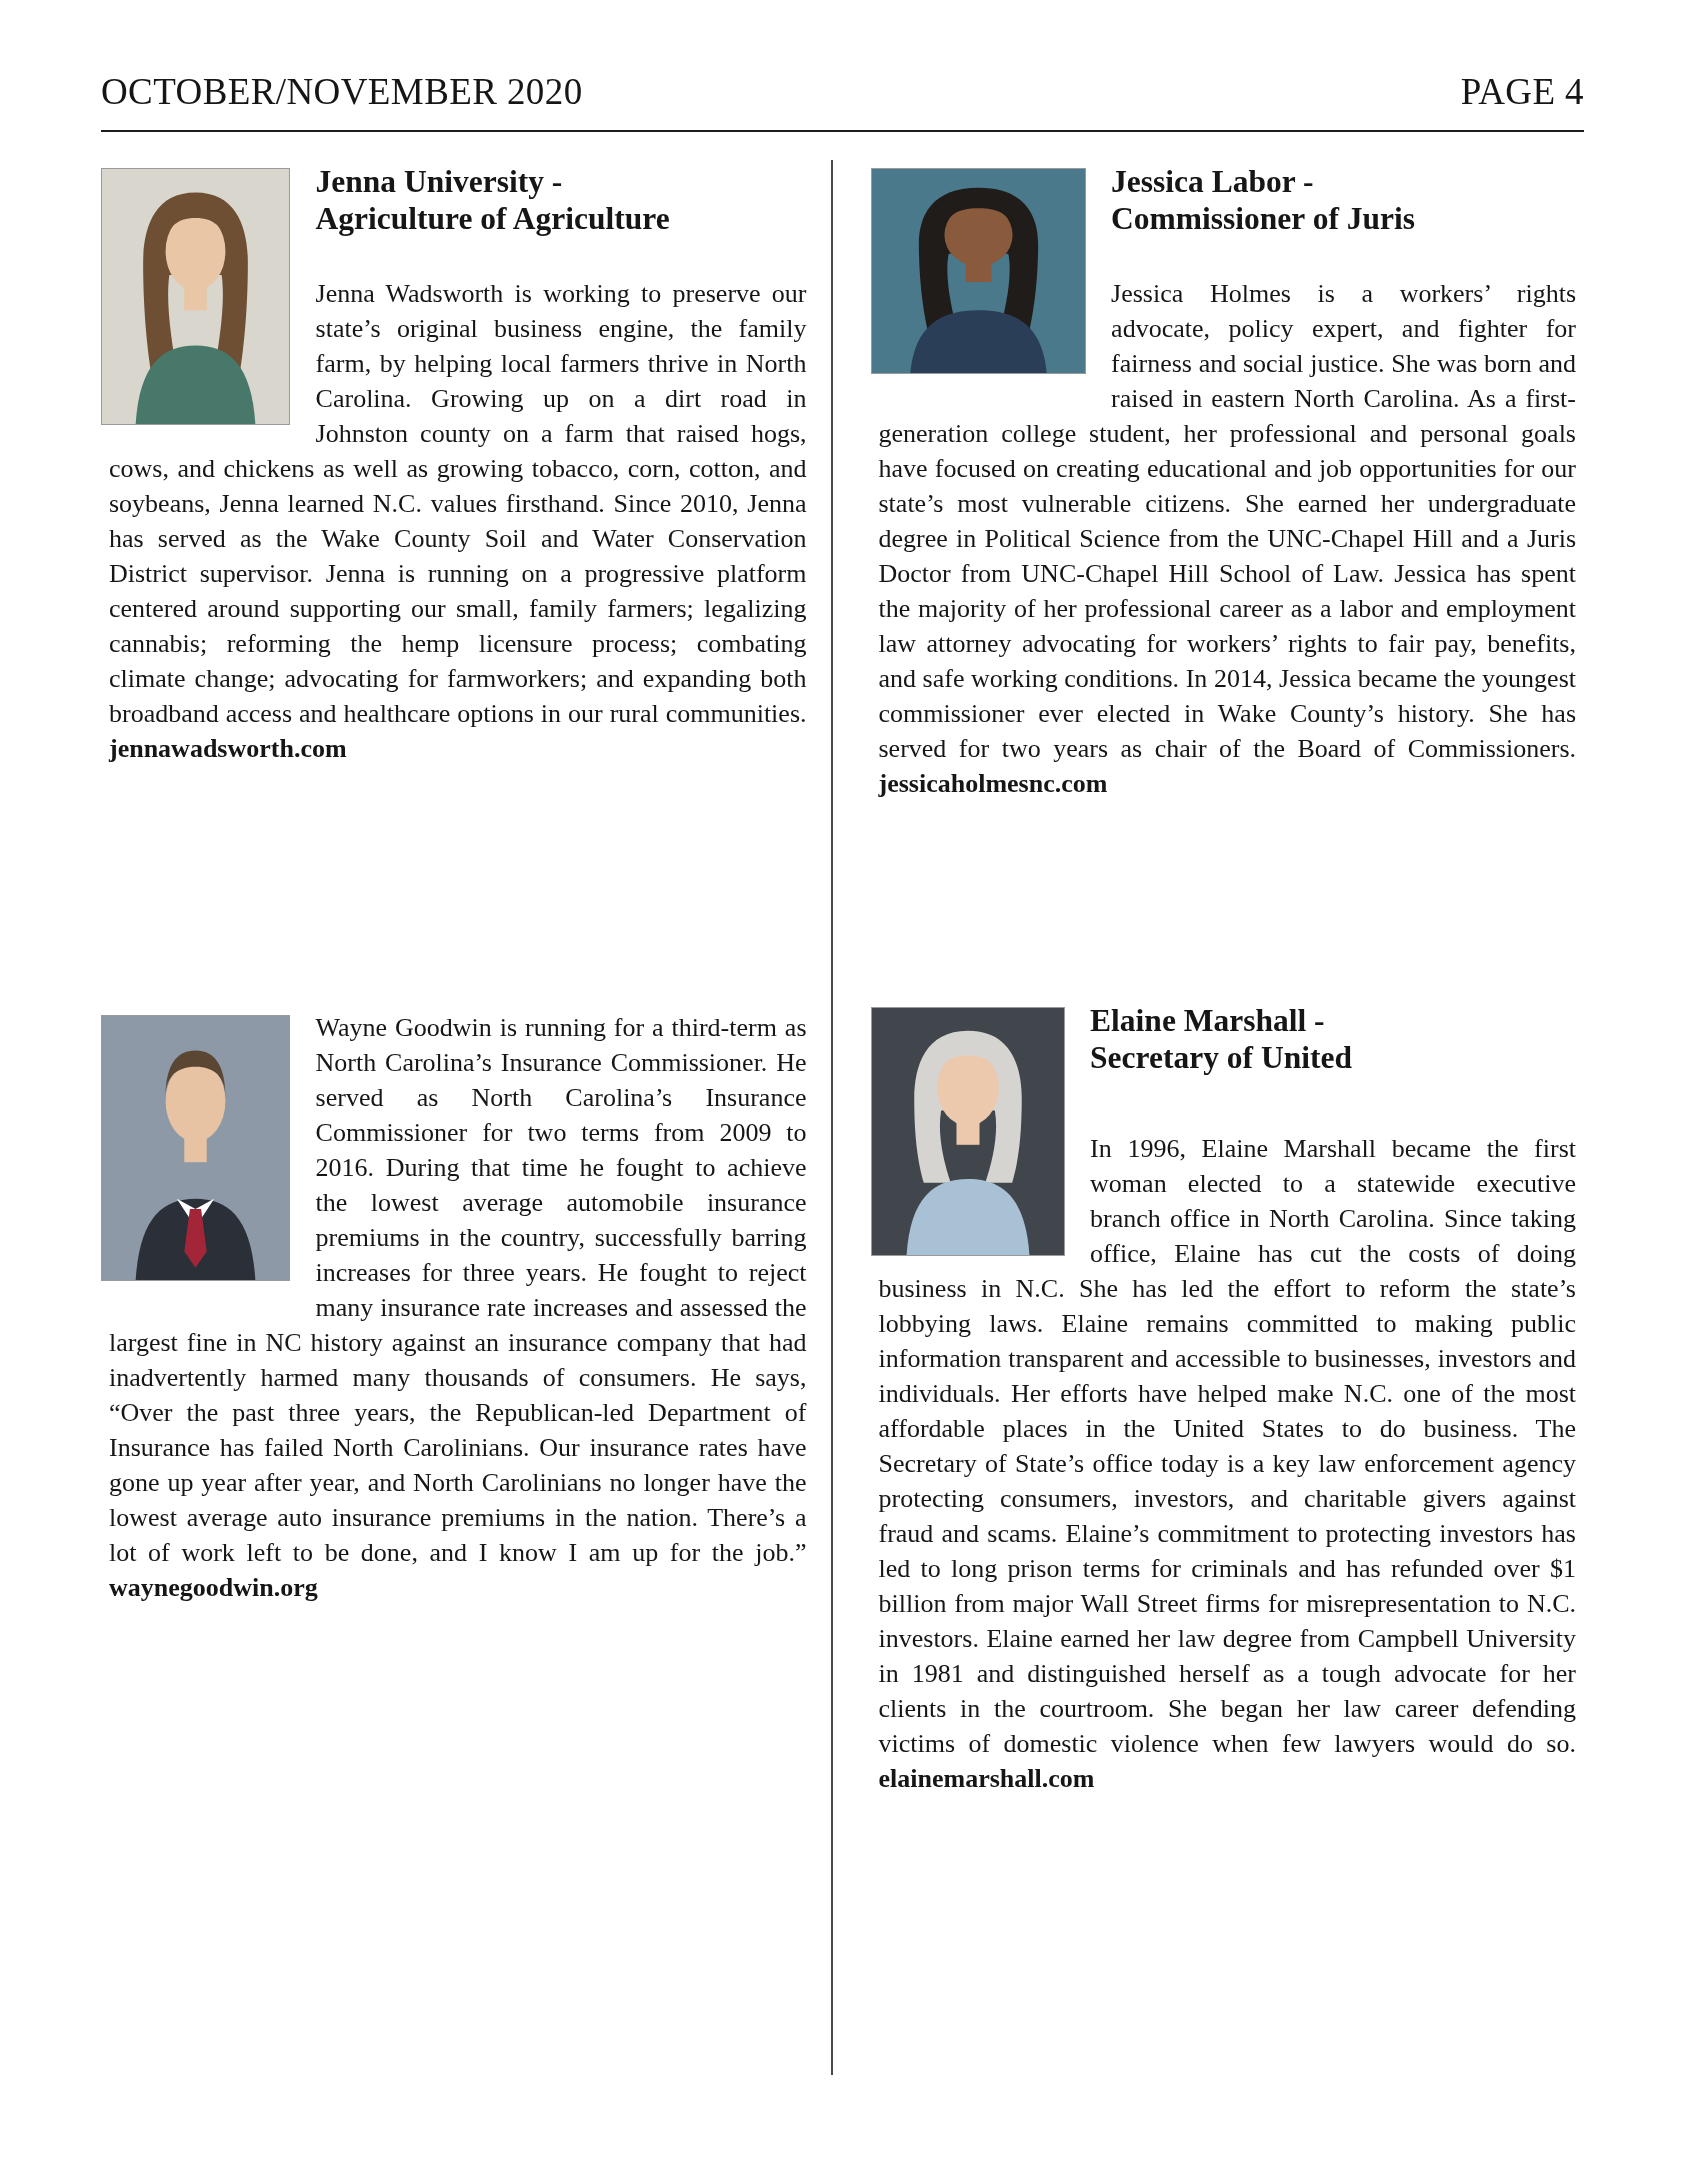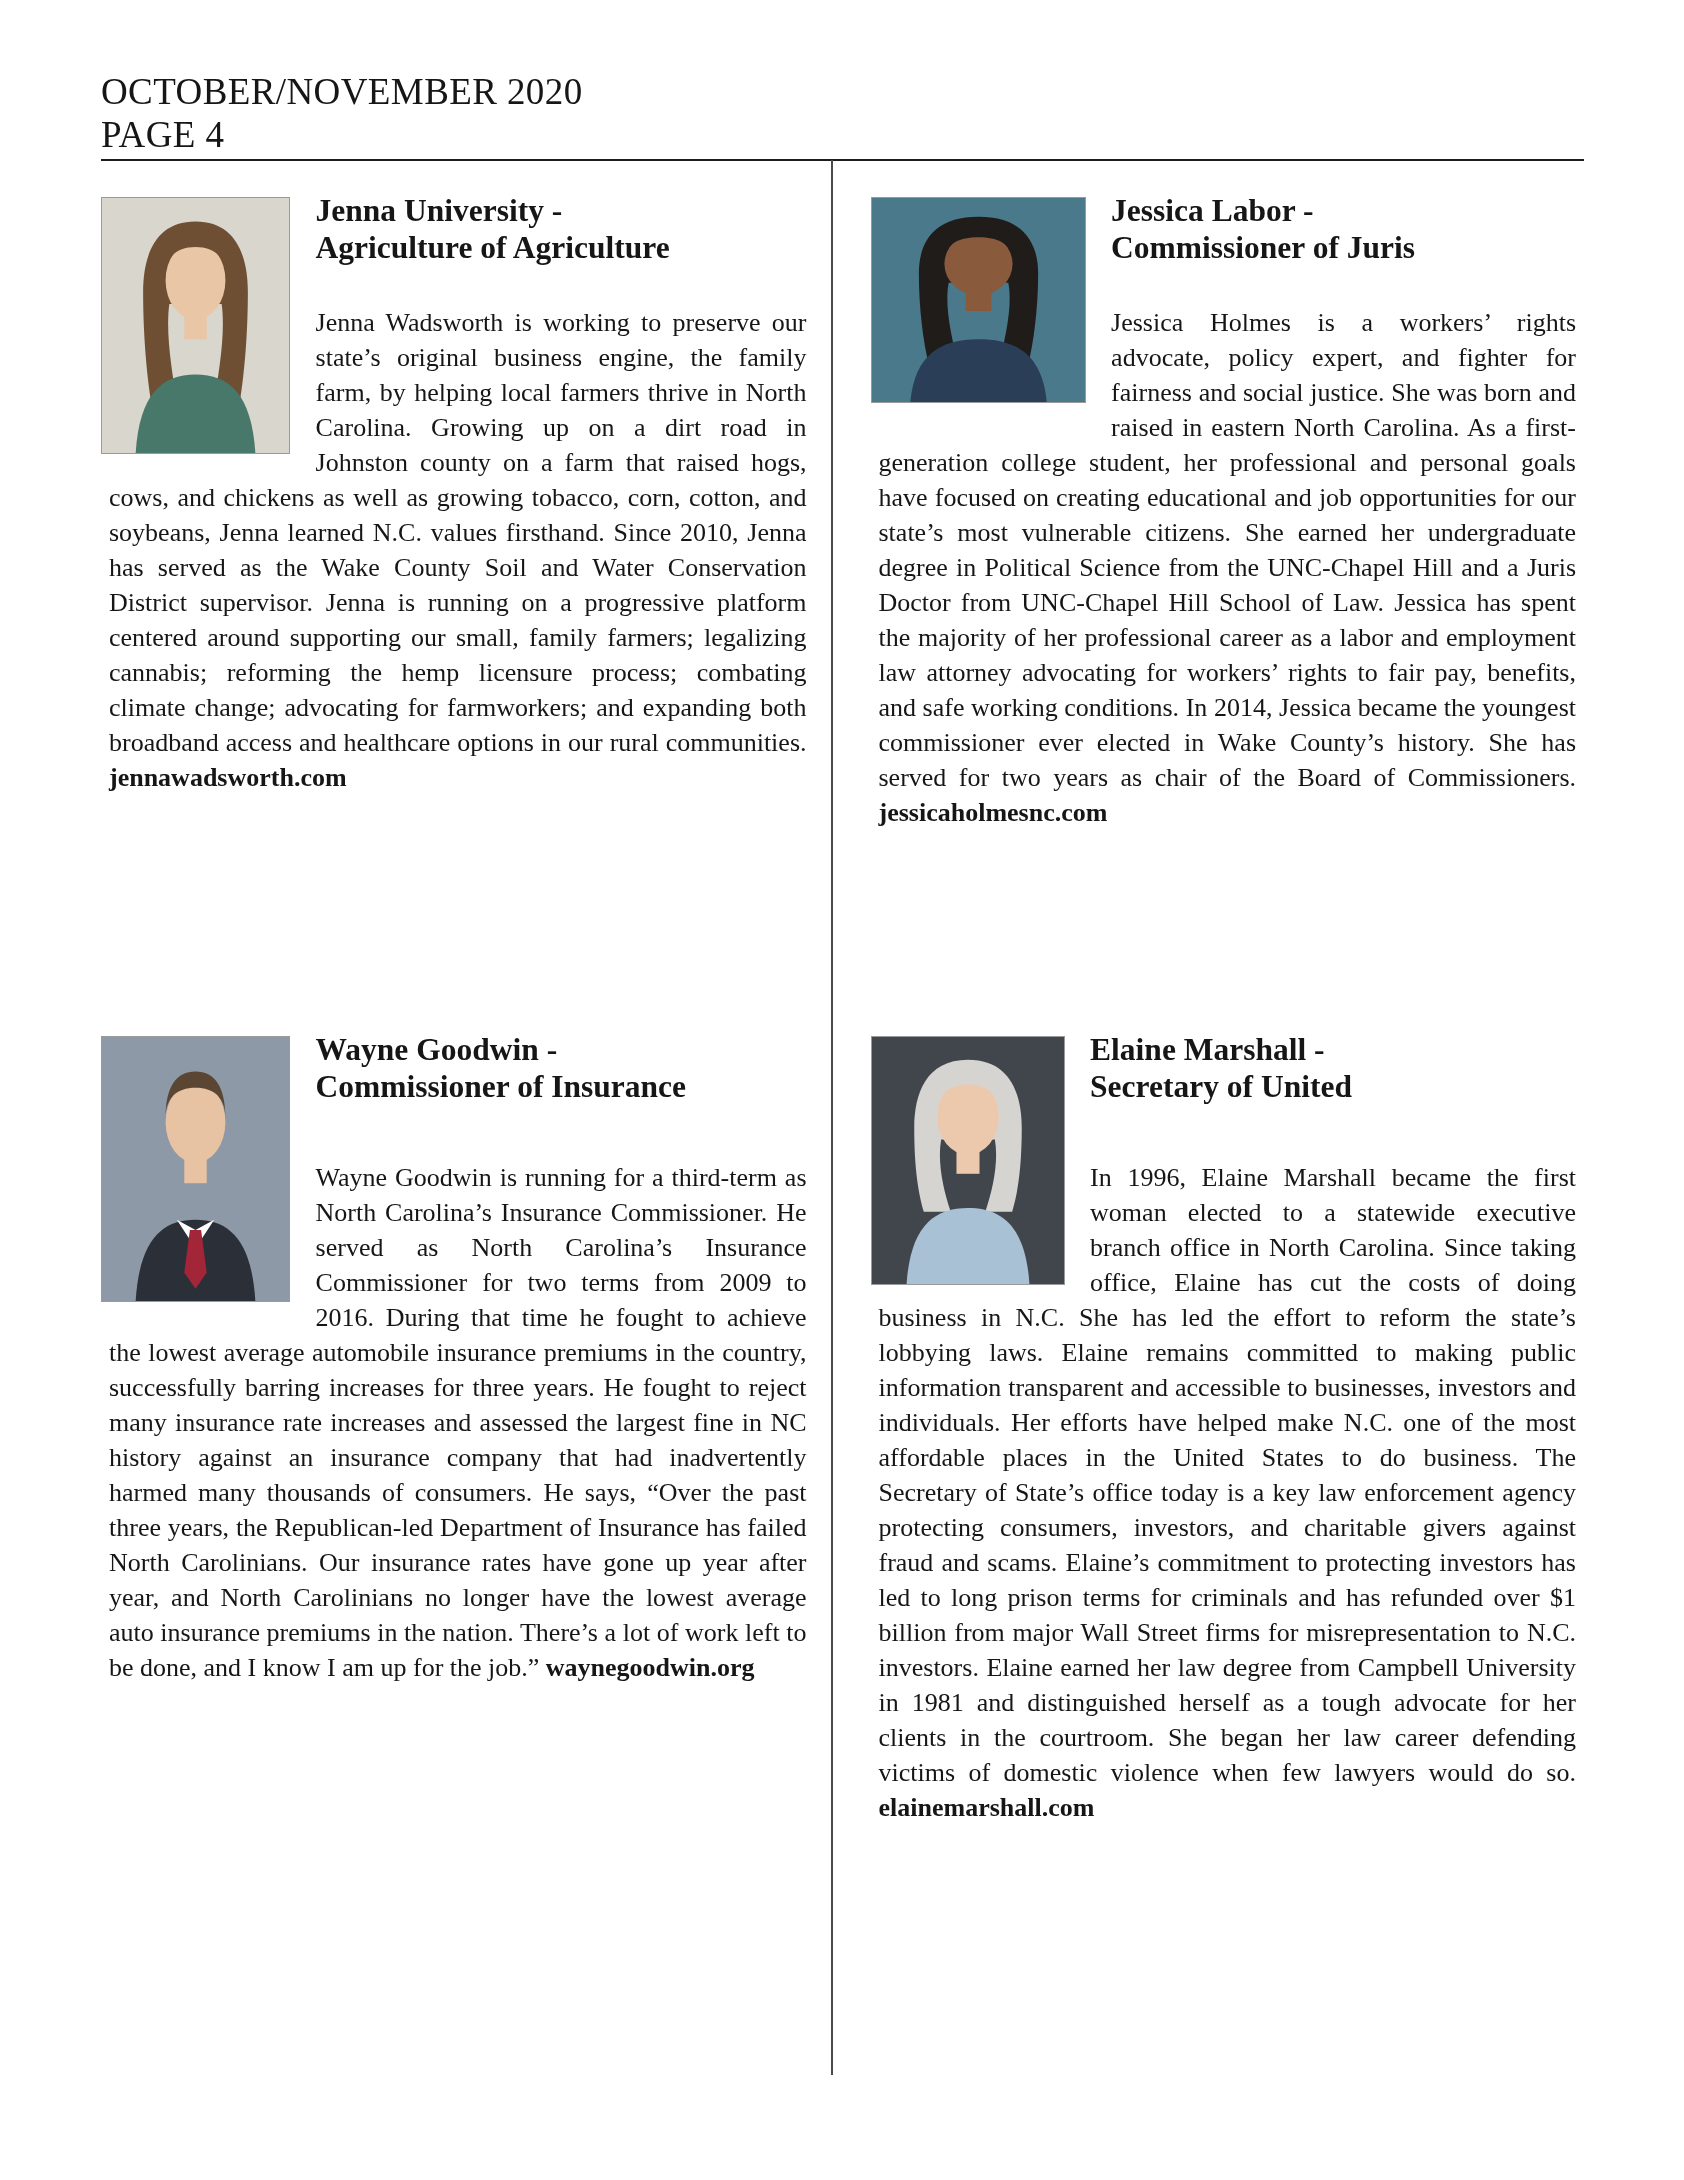--- a/index.html
+++ b/index.html
@@ -15,23 +15,22 @@
     box-sizing: border-box;
     width: 1685px; height: 2181px;
     padding: 70px 101px 0 101px;
   }
   .masthead {
     display: flex;
     justify-content: space-between;
     align-items: baseline;
     font-size: 37px;
     letter-spacing: 0.4px;
-    padding-bottom: 3px;
+    padding-bottom: 17px;
     border-bottom: 2.6px solid #1c1c1c;
-    flex-direction: column;
   }
   .col-divider {
     position: absolute;
     left: 831px;
     top: 160px;
     height: 1915px;
     width: 1.7px;
     background: #4a4a4a;
   }
   .columns {
@@ -130,24 +129,20 @@
             <ellipse class="ph-head" cx="50" cy="42" rx="16" ry="20"></ellipse>
             <path class="ph-fringe" d="M34,40 C34,24 40,17 50,17 C60,17 66,24 66,40 C66,30 60,25 50,25 C40,25 34,30 34,40 Z"></path>
             <rect class="ph-neck" x="44" y="58" width="12" height="14"></rect>
             <path class="ph-torso" d="M18,130 C20,100 32,90 50,90 C68,90 80,100 82,130 Z"></path>
             <g class="tie-group">
               <path class="ph-collar" d="M40,90 L50,104 L60,90 L50,95 Z"></path>
               <path class="ph-tie" d="M47,95 L53,95 L56,116 L50,124 L44,116 Z"></path>
             </g>
           </svg>
         </div>
-        <h2>
-          <span>Wayne Goodwin -</span><br>
-          <span>Commissioner of Insurance</span>
-        </h2>
         <p><span>Wayne Goodwin is running for a third-term as North Carolina’s Insurance Commissioner. He served as North Carolina’s Insurance Commissioner for two terms from 2009 to 2016. During that time he fought to achieve the lowest average automobile insurance premiums in the country, successfully barring increases for three years. He fought to reject many insurance rate increases and assessed the largest fine in NC history against an insurance company that had inadvertently harmed many thousands of consumers. He says, “Over the past three years, the Republican-led Department of Insurance has failed North Carolinians. Our insurance rates have gone up year after year, and North Carolinians no longer have the lowest average auto insurance premiums in the nation. There’s a lot of work left to be done, and I know I am up for the job.”</span> <strong class="site">waynegoodwin.org</strong></p>
       </article>
 
     </div>
 
     <div class="column">
 
       <article class="profile profile-2 row1">
         <div class="photo long" title="portrait of Jessica Holmes, dark hair, teal-blue background" style="--bg: #49798a; --hair: #201c1a; --skin: #8a5a3c; --top: #2a3e57;">
           <svg viewBox="0 0 100 130" preserveAspectRatio="none">

